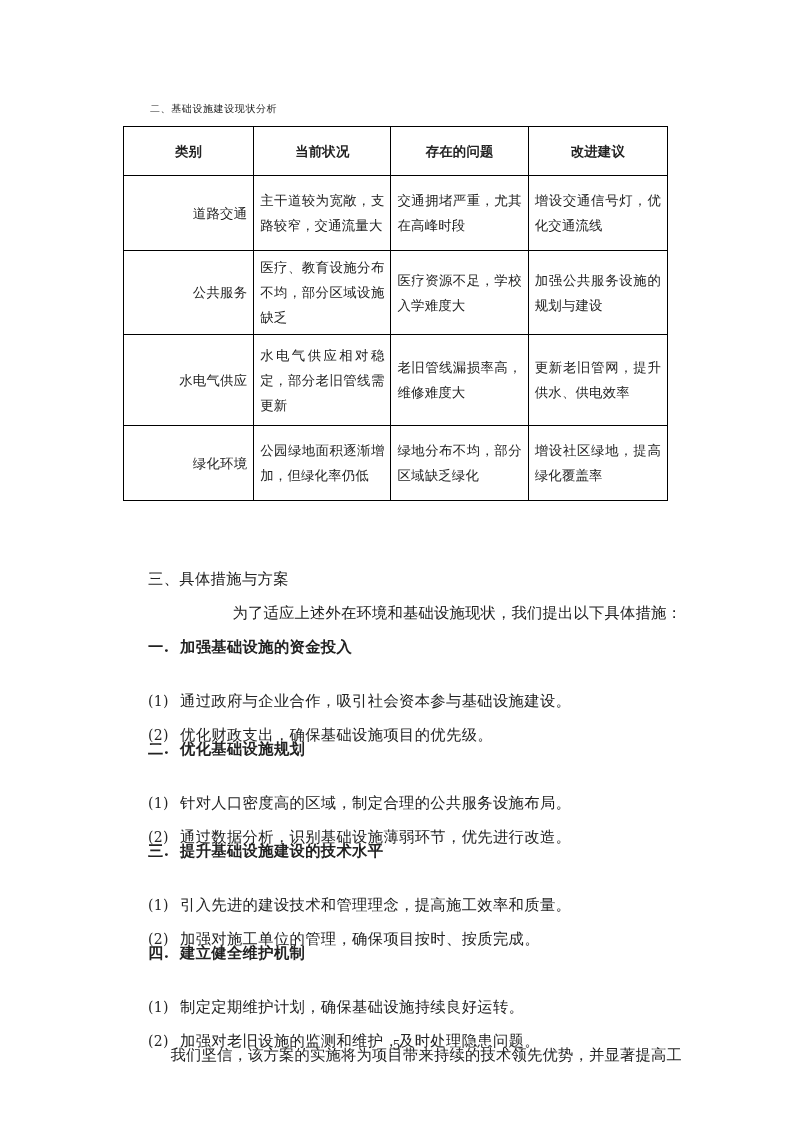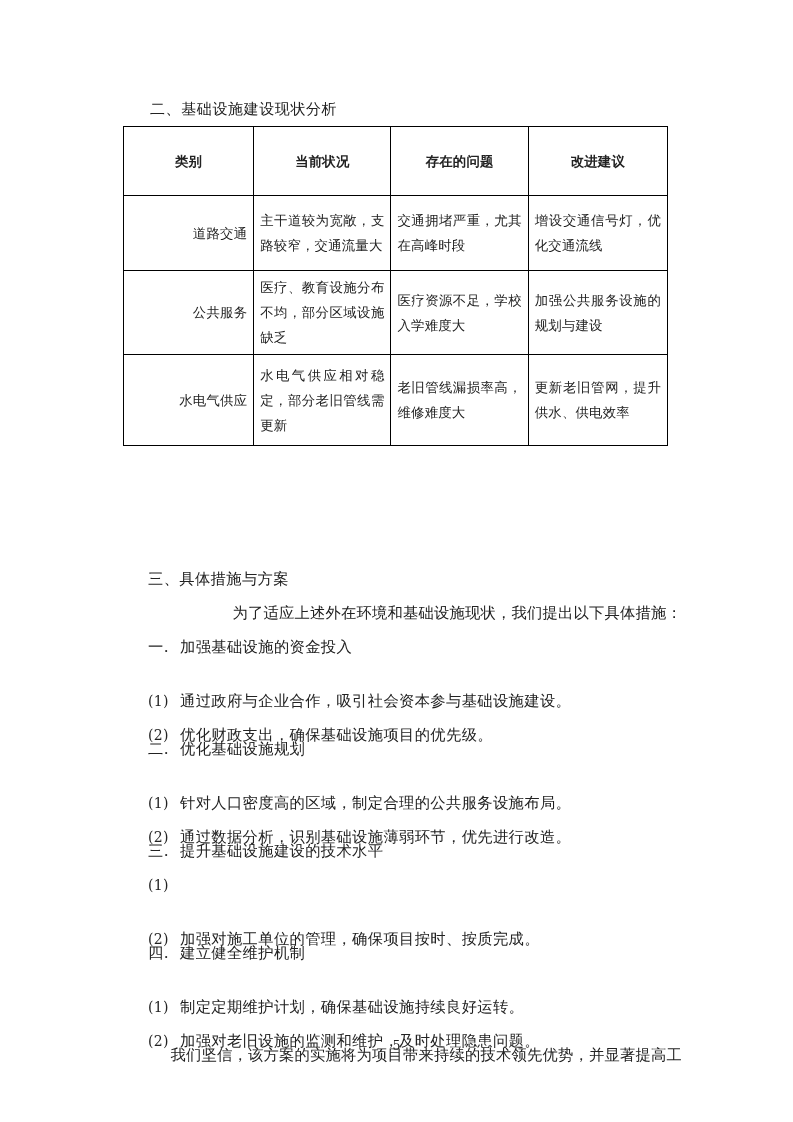--- a/index.html
+++ b/index.html
@@ -23,21 +23,21 @@
     width: 793px;
     height: 1122px;
     background: #ffffff;
   }
 
   
   .section-heading-top {
     position: absolute;
     left: 150px;
     top: 98px;
-    font-size: 15px;
+    font-size: 10px;
     line-height: 22px;
     letter-spacing: 0.6px;
     white-space: nowrap;
   }
 
   
   .infra-table {
     position: absolute;
     left: 123px;
     top: 126px;
@@ -50,21 +50,21 @@
     vertical-align: middle;
     font-size: 13.4px;
     line-height: 25px;
     padding: 4px 6px;
     letter-spacing: 0.2px;
   }
   .infra-table th {
     font-weight: bold;
     text-align: center;
     height: 42px;
-    padding: 13px 6px;
+    padding: 3px 6px;
   }
   .col-cat { width: 130px; }
   .col-cur { width: 137px; }
   .col-prb { width: 137px; }
   .col-sug { width: 139px; }
 
   .cell-cat {
     text-align: right;
     padding-left: 2px;
     white-space: nowrap;
@@ -110,20 +110,21 @@
     flex: none;
     font-size: 14px;
     font-family: "DejaVu Serif", "Liberation Serif", serif;
   }
   .num-text {
     display: inline-block;
     margin-top: 20px;
   }
   .line.sub {
     letter-spacing: 0.35px;
+    font-weight: bold;
   }
   .sub-marker {
     display: inline-block;
     width: 32px;
   }
 
   
   .page-number {
     position: absolute;
     left: 0;
@@ -169,20 +170,26 @@
         <td class="cell-just">医疗、教育设施分布不均，部分区域设施缺乏</td>
         <td class="cell-just">医疗资源不足，学校入学难度大</td>
         <td class="cell-just">加强公共服务设施的规划与建设</td>
       </tr>
       <tr class="row-h3">
         <td class="cell-cat">水电气供应</td>
         <td class="cell-just">水电气供应相对稳定，部分老旧管线需更新</td>
         <td class="cell-just">老旧管线漏损率高，维修难度大</td>
         <td class="cell-just">更新老旧管网，提升供水、供电效率</td>
       </tr>
+      <tr class="row-h4">
+        <td class="cell-cat">绿化环境</td>
+        <td class="cell-just">公园绿地面积逐渐增加，但绿化率仍低</td>
+        <td class="cell-just">绿地分布不均，部分区域缺乏绿化</td>
+        <td class="cell-just">增设社区绿地，提高绿化覆盖率</td>
+      </tr>
     </tbody>
   </table>
 
   <div class="body-block">
 
     <div class="line">三、具体措施与方案</div>
     <div class="line para">为了适应上述外在环境和基础设施现状，我们提出以下具体措施：</div>
 
     <div class="line sub">
       <span class="sub-marker">一.</span><span>加强基础设施的资金投入</span>
@@ -206,20 +213,21 @@
     <div class="line num">
       <span class="num-marker">(2)</span>
         <span class="num-text">通过数据分析，识别基础设施薄弱环节，优先进行改造。</span>
     </div>
 
     <div class="line sub">
       <span class="sub-marker">三.</span><span>提升基础设施建设的技术水平</span>
     </div>
     <div class="line num">
       <span class="num-marker">(1)</span>
+        <span class="num-text">引入先进的建设技术和管理理念，提高施工效率和质量。</span>
     </div>
     <div class="line num">
       <span class="num-marker">(2)</span>
         <span class="num-text">加强对施工单位的管理，确保项目按时、按质完成。</span>
     </div>
 
     <div class="line sub">
       <span class="sub-marker">四.</span><span>建立健全维护机制</span>
     </div>
     <div class="line num">

